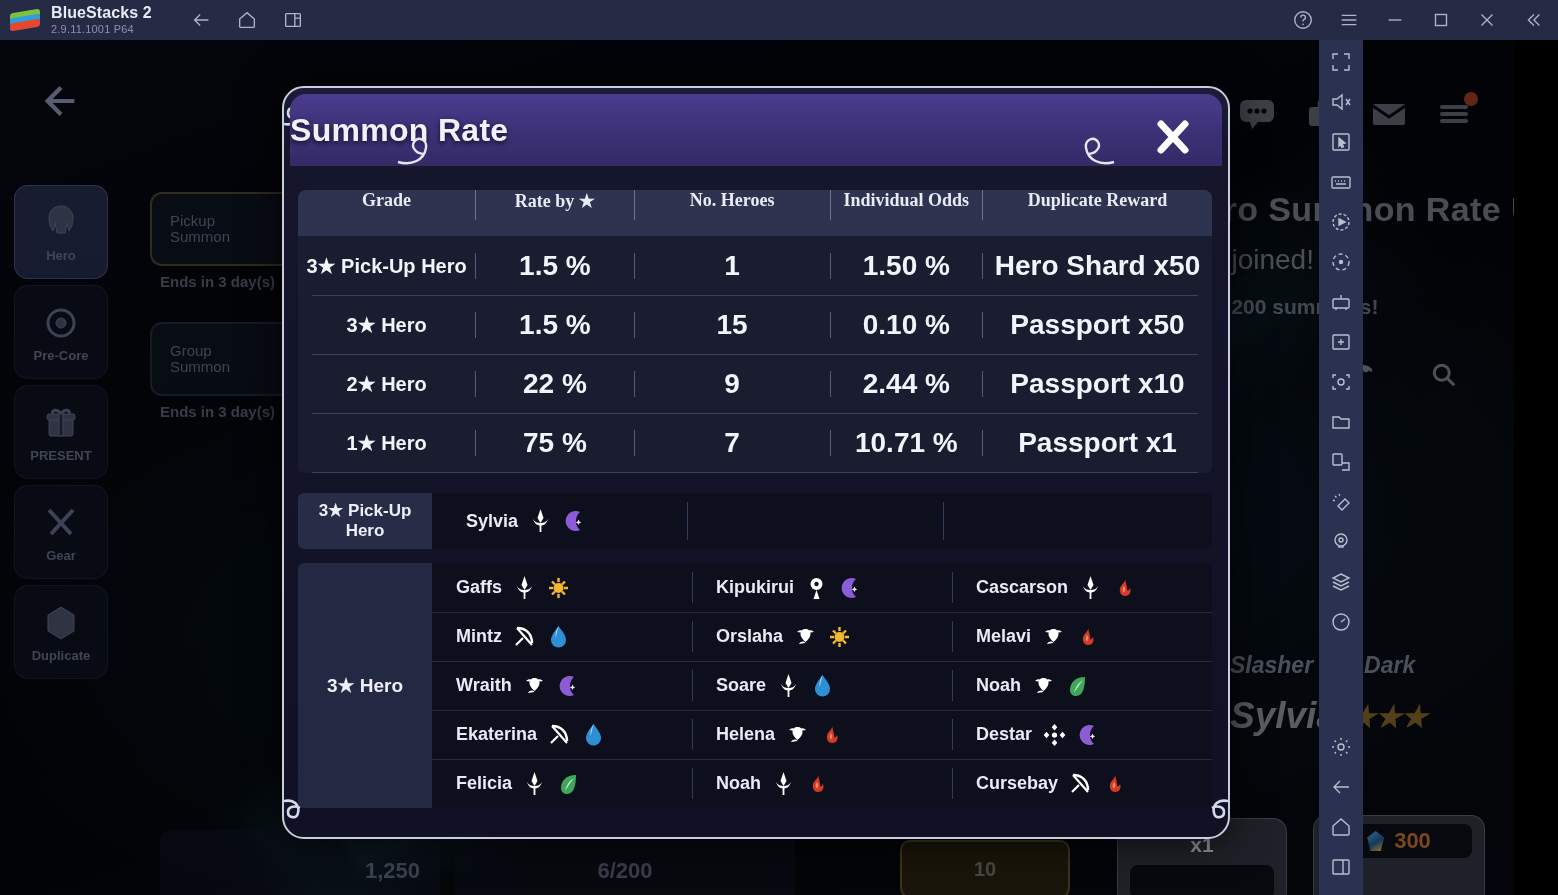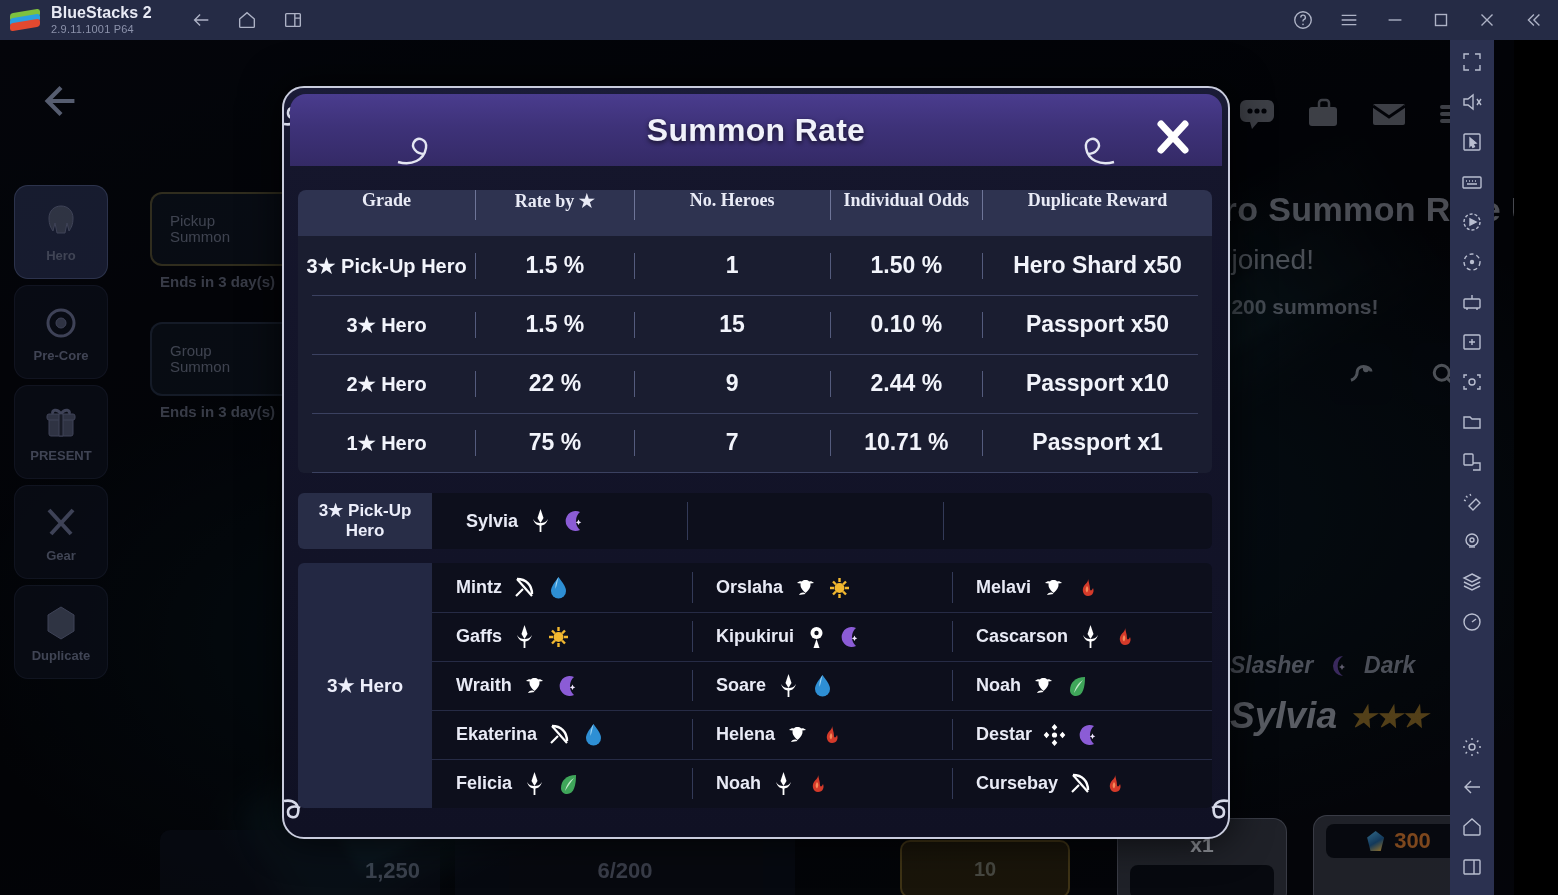--- a/index.html
+++ b/index.html
@@ -3,21 +3,21 @@
 <meta charset="utf-8">
 <title>Summon Rate</title>
 <style>
   * { box-sizing: border-box; margin: 0; padding: 0; }
   html, body {
     width: 1558px; height: 895px;
     background: #000;
     font-family: "Liberation Sans", sans-serif;
     overflow: hidden;
   }
-  #root { position: relative; width: 1494px; height: 895px; background: #05060c; }
+  #root { position: relative; width: 1363px; height: 895px; background: #05060c; }
 
   
   .bs-titlebar {
     position: absolute; top: 0; left: 0; width: 1558px; height: 40px;
     background: #252b45; display: flex; align-items: center; z-index: 50;
   }
   .bs-logo { width: 30px; height: 24px; margin-left: 10px; position: relative; }
   .bs-logo .s { position: absolute; left: 0; width: 30px; height: 8px; border-radius: 3px; transform: skewY(-9deg); }
   .bs-logo .s1 { top: 13px; background: #e2492f; }
   .bs-logo .s2 { top: 8px; background: #2b9fe0; }
@@ -134,21 +134,21 @@
   .modal {
     position: absolute; left: 282px; top: 86px; width: 948px; height: 753px; z-index: 20;
     border-radius: 22px;
     background: linear-gradient(180deg, #1b1c38 0%, #15162c 8%, #101124 100%);
     border: 2px solid #c9ccdd;
     box-shadow: 0 0 40px rgba(0,0,0,.75);
   }
   .modal-header {
     position: relative; height: 72px; margin: 6px 6px 0 6px; border-radius: 16px 16px 0 0;
     background: linear-gradient(180deg, #4a3c8e 0%, #3e3279 45%, #342a66 100%);
-    display: flex; align-items: center; justify-content: center;
+    display: flex; align-items: center; justify-content: flex-start;
   }
   .modal-title { color: #f0f1fa; font-size: 32px; font-weight: bold; text-shadow: 0 2px 5px rgba(0,0,0,.7); letter-spacing:.3px; }
   .flourish { position:absolute; width: 70px; height: 56px; top: 18px; }
   .flourish svg { width:70px; height:56px; stroke:#e4e6f2; fill:none; stroke-width:2.4; }
   .flourish.left { left: 104px; }
   .flourish.right { right: 104px; transform: scaleX(-1); }
   .corner-sw { position: absolute; width: 60px; height: 60px; }
   .corner-sw svg { width:60px; height:60px; stroke:#d6d9e8; fill:none; stroke-width:2.6; }
   .cs-tl { left:-6px; top:-4px; }
   .cs-bl { left:-6px; bottom:-4px; transform: scaleY(-1); }
@@ -161,21 +161,21 @@
   
   .rt { width: 914px; border-radius: 8px 8px 0 0; overflow: hidden; }
   .rt-head { display:flex; background: #2e3350; height: 46px; align-items:flex-start;font-family:Liberation Serif, serif; }
   .rt-head .cell { color:#e9ebf6; font-size:18px; font-weight:bold; text-align:center; }
   .rt-body { background: #1a1d30; border-radius: 0 0 6px 6px; }
   .rt-row { display:flex; height: 59px; align-items:center; position: relative; }
   .rt-row + .rt-row::before {
     content:''; position:absolute; left:14px; right:14px; top:0; height:1px; background:#3b4160;
   }
   .rt-body::after { content:''; display:block; height:1px; margin:0 14px; background:#3b4160; }
-  .rt-row .cell { color:#f2f4fb; font-size:23px; font-weight:bold; text-align:center; position: relative; }
+  .rt-row .cell { color:#f2f4fb; font-size:28px; font-weight:bold; text-align:center; position: relative; }
   .rt-row .cell.first { font-size: 20px; }
   .c1 { width: 178px; }
   .c2 { width: 158px; }
   .c3 { width: 196px; }
   .c4 { width: 152px; }
   .c5 { width: 230px; }
   .vsep { width: 1px; height: 26px; background: #545b7d; }
   .vsep.hd { height: 30px; background:#6e7598; }
 
   
@@ -610,20 +610,71 @@
           <div style="width:1px;height:38px;background:#333a58;"></div>
         </div>
       </div>
 
       <div class="hgrid-wrap">
         <div class="hgrid-left">3★ Hero</div>
         <div class="hgrid">
 
           <div class="hrow">
             <div class="hitem">
+              <span class="hname">Gaffs</span>
+              <span class="eicon">
+                  <svg viewBox="0 0 23 26">
+                    <path d="M11.5 1l3 9-3 5-3-5z" fill="#fff"></path>
+                    <path d="M4 11c2 3 4 4 7.5 4S17 14 19 11c-1.5 4.5-4 6.5-7.5 6.5S5.5 15.5 4 11z" fill="#fff"></path>
+                    <rect x="10.6" y="16" width="1.8" height="8" fill="#fff"></rect>
+                  </svg>
+                </span>
+              <span class="eicon">
+                  <svg viewBox="0 0 23 26">
+                    <circle cx="11.5" cy="13" r="5" fill="#f2b830"></circle>
+                    <path d="M11.5 3v4M11.5 19v4M2 13h4M17 13h4M5 6.5l3 3M15 16.5l3 3M18 6.5l-3 3M8 16.5l-3 3" stroke="#f2b830" stroke-width="2.4"></path>
+                  </svg>
+                </span>
+            </div>
+            <div class="hitem">
+              <span class="hname">Kipukirui</span>
+              <span class="eicon">
+                  <svg viewBox="0 0 23 26">
+                    <circle cx="11.5" cy="9" r="6" fill="#fff"></circle>
+                    <circle cx="11.5" cy="9" r="2.2" fill="#0d0f1c"></circle>
+                    <path d="M11.5 15l-3 9h6z" fill="#fff"></path>
+                  </svg>
+                </span>
+              <span class="eicon">
+                  <svg viewBox="0 0 23 26">
+                    <path d="M17 4a10 10 0 1 0 0 18 12 12 0 0 1 0-18z" fill="#8b5cd6"></path>
+                    <path d="M15.5 11.5l.9 1.9 1.9.9-1.9.9-.9 1.9-.9-1.9-1.9-.9 1.9-.9z" fill="#f0e6ff"></path>
+                  </svg>
+                </span>
+            </div>
+            <div class="hitem">
+              <span class="hname">Cascarson</span>
+              <span class="eicon">
+                  <svg viewBox="0 0 23 26">
+                    <path d="M11.5 1l3 9-3 5-3-5z" fill="#fff"></path>
+                    <path d="M4 11c2 3 4 4 7.5 4S17 14 19 11c-1.5 4.5-4 6.5-7.5 6.5S5.5 15.5 4 11z" fill="#fff"></path>
+                    <rect x="10.6" y="16" width="1.8" height="8" fill="#fff"></rect>
+                  </svg>
+                </span>
+              <span class="eicon">
+                  <svg viewBox="0 0 23 26">
+                    <path d="M12 2c1 5-2 6-4 9-2.5 3.5-1 10 4 10s6.5-4.5 5-8c-1 3-3 3-3 1 0-4-2-8-2-12z" fill="#d43a2a"></path>
+                    <path d="M11 11c-1.5 2-2 5 0 6.5 1.5-2 2-4.5 0-6.5z" fill="#f58a5a"></path>
+                  </svg>
+                </span>
+            </div>
+          </div>
+
+          <div class="hrow">
+            <div class="hitem">
               <span class="hname">Mintz</span>
               <span class="eicon">
                   <svg viewBox="0 0 23 26">
                     <path d="M4 4c9 0 15 6 15 15" fill="none" stroke="#fff" stroke-width="2.4"></path>
                     <path d="M4 4l15 17" stroke="#fff" stroke-width="2.2"></path>
                     <path d="M3 21l7-7" stroke="#fff" stroke-width="2.2"></path>
                   </svg>
                 </span>
               <span class="eicon">
                   <svg viewBox="0 0 23 26">
@@ -659,216 +710,165 @@
                   <svg viewBox="0 0 23 26">
                     <path d="M12 2c1 5-2 6-4 9-2.5 3.5-1 10 4 10s6.5-4.5 5-8c-1 3-3 3-3 1 0-4-2-8-2-12z" fill="#d43a2a"></path>
                     <path d="M11 11c-1.5 2-2 5 0 6.5 1.5-2 2-4.5 0-6.5z" fill="#f58a5a"></path>
                   </svg>
                 </span>
             </div>
           </div>
 
           <div class="hrow">
             <div class="hitem">
-              <span class="hname">Gaffs</span>
+              <span class="hname">Wraith</span>
+              <span class="eicon">
+                  <svg viewBox="0 0 23 26">
+                    <path d="M11.5 5c3 0 5 2 5 5 0 4-5 8-5 8S6.5 14 6.5 10c0-3 2-5 5-5z" fill="#fff"></path>
+                    <path d="M3 8c3-3 6-2 7 1M20 8c-3-3-6-2-7 1M5 20c2-3 5-3 6.5-1" fill="#fff"></path>
+                  </svg>
+                </span>
+              <span class="eicon">
+                  <svg viewBox="0 0 23 26">
+                    <path d="M17 4a10 10 0 1 0 0 18 12 12 0 0 1 0-18z" fill="#8b5cd6"></path>
+                    <path d="M15.5 11.5l.9 1.9 1.9.9-1.9.9-.9 1.9-.9-1.9-1.9-.9 1.9-.9z" fill="#f0e6ff"></path>
+                  </svg>
+                </span>
+            </div>
+            <div class="hitem">
+              <span class="hname">Soare</span>
               <span class="eicon">
                   <svg viewBox="0 0 23 26">
                     <path d="M11.5 1l3 9-3 5-3-5z" fill="#fff"></path>
                     <path d="M4 11c2 3 4 4 7.5 4S17 14 19 11c-1.5 4.5-4 6.5-7.5 6.5S5.5 15.5 4 11z" fill="#fff"></path>
                     <rect x="10.6" y="16" width="1.8" height="8" fill="#fff"></rect>
                   </svg>
                 </span>
               <span class="eicon">
                   <svg viewBox="0 0 23 26">
-                    <circle cx="11.5" cy="13" r="5" fill="#f2b830"></circle>
-                    <path d="M11.5 3v4M11.5 19v4M2 13h4M17 13h4M5 6.5l3 3M15 16.5l3 3M18 6.5l-3 3M8 16.5l-3 3" stroke="#f2b830" stroke-width="2.4"></path>
-                  </svg>
-                </span>
-            </div>
-            <div class="hitem">
-              <span class="hname">Kipukirui</span>
-              <span class="eicon">
-                  <svg viewBox="0 0 23 26">
-                    <circle cx="11.5" cy="9" r="6" fill="#fff"></circle>
-                    <circle cx="11.5" cy="9" r="2.2" fill="#0d0f1c"></circle>
-                    <path d="M11.5 15l-3 9h6z" fill="#fff"></path>
+                    <path d="M11.5 2C7 8 4 12 4 16a7.5 7.5 0 0 0 15 0c0-4-3-8-7.5-14z" fill="#2e8fd4"></path>
+                    <path d="M11.5 2C9 6 8 10 8.5 14c1.5-4 2-8 3-12z" fill="#9fd4f2"></path>
+                  </svg>
+                </span>
+            </div>
+            <div class="hitem">
+              <span class="hname">Noah</span>
+              <span class="eicon">
+                  <svg viewBox="0 0 23 26">
+                    <path d="M11.5 5c3 0 5 2 5 5 0 4-5 8-5 8S6.5 14 6.5 10c0-3 2-5 5-5z" fill="#fff"></path>
+                    <path d="M3 8c3-3 6-2 7 1M20 8c-3-3-6-2-7 1M5 20c2-3 5-3 6.5-1" fill="#fff"></path>
+                  </svg>
+                </span>
+              <span class="eicon">
+                  <svg viewBox="0 0 23 26">
+                    <path d="M19 4C9 4 4 10 4 17c0 4 3 6 6 6 7 0 9-9 9-19z" fill="#3fa65a"></path>
+                    <path d="M17 7c-5 3-8 8-9 13 3-5 6-9 9-13z" fill="#bfe8c8"></path>
+                  </svg>
+                </span>
+            </div>
+          </div>
+
+          <div class="hrow">
+            <div class="hitem">
+              <span class="hname">Ekaterina</span>
+              <span class="eicon">
+                  <svg viewBox="0 0 23 26">
+                    <path d="M4 4c9 0 15 6 15 15" fill="none" stroke="#fff" stroke-width="2.4"></path>
+                    <path d="M4 4l15 17" stroke="#fff" stroke-width="2.2"></path>
+                    <path d="M3 21l7-7" stroke="#fff" stroke-width="2.2"></path>
+                  </svg>
+                </span>
+              <span class="eicon">
+                  <svg viewBox="0 0 23 26">
+                    <path d="M11.5 2C7 8 4 12 4 16a7.5 7.5 0 0 0 15 0c0-4-3-8-7.5-14z" fill="#2e8fd4"></path>
+                    <path d="M11.5 2C9 6 8 10 8.5 14c1.5-4 2-8 3-12z" fill="#9fd4f2"></path>
+                  </svg>
+                </span>
+            </div>
+            <div class="hitem">
+              <span class="hname">Helena</span>
+              <span class="eicon">
+                  <svg viewBox="0 0 23 26">
+                    <path d="M11.5 5c3 0 5 2 5 5 0 4-5 8-5 8S6.5 14 6.5 10c0-3 2-5 5-5z" fill="#fff"></path>
+                    <path d="M3 8c3-3 6-2 7 1M20 8c-3-3-6-2-7 1M5 20c2-3 5-3 6.5-1" fill="#fff"></path>
+                  </svg>
+                </span>
+              <span class="eicon">
+                  <svg viewBox="0 0 23 26">
+                    <path d="M12 2c1 5-2 6-4 9-2.5 3.5-1 10 4 10s6.5-4.5 5-8c-1 3-3 3-3 1 0-4-2-8-2-12z" fill="#d43a2a"></path>
+                    <path d="M11 11c-1.5 2-2 5 0 6.5 1.5-2 2-4.5 0-6.5z" fill="#f58a5a"></path>
+                  </svg>
+                </span>
+            </div>
+            <div class="hitem">
+              <span class="hname">Destar</span>
+              <span class="eicon">
+                  <svg viewBox="0 0 23 26">
+                    <path d="M11.5 2l2.8 3.2-2.8 3.2-2.8-3.2zM11.5 17.6l2.8 3.2-2.8 3.2-2.8-3.2zM3.5 9.8l2.8 3.2-2.8 3.2L.7 13zM19.5 9.8l2.8 3.2-2.8 3.2-2.8-3.2z" fill="#fff"></path>
+                    <circle cx="11.5" cy="13" r="2.6" fill="#fff"></circle>
                   </svg>
                 </span>
               <span class="eicon">
                   <svg viewBox="0 0 23 26">
                     <path d="M17 4a10 10 0 1 0 0 18 12 12 0 0 1 0-18z" fill="#8b5cd6"></path>
                     <path d="M15.5 11.5l.9 1.9 1.9.9-1.9.9-.9 1.9-.9-1.9-1.9-.9 1.9-.9z" fill="#f0e6ff"></path>
                   </svg>
                 </span>
             </div>
-            <div class="hitem">
-              <span class="hname">Cascarson</span>
+          </div>
+
+          <div class="hrow">
+            <div class="hitem">
+              <span class="hname">Felicia</span>
               <span class="eicon">
                   <svg viewBox="0 0 23 26">
                     <path d="M11.5 1l3 9-3 5-3-5z" fill="#fff"></path>
                     <path d="M4 11c2 3 4 4 7.5 4S17 14 19 11c-1.5 4.5-4 6.5-7.5 6.5S5.5 15.5 4 11z" fill="#fff"></path>
                     <rect x="10.6" y="16" width="1.8" height="8" fill="#fff"></rect>
                   </svg>
                 </span>
               <span class="eicon">
                   <svg viewBox="0 0 23 26">
-                    <path d="M12 2c1 5-2 6-4 9-2.5 3.5-1 10 4 10s6.5-4.5 5-8c-1 3-3 3-3 1 0-4-2-8-2-12z" fill="#d43a2a"></path>
-                    <path d="M11 11c-1.5 2-2 5 0 6.5 1.5-2 2-4.5 0-6.5z" fill="#f58a5a"></path>
-                  </svg>
-                </span>
-            </div>
-          </div>
-
-          <div class="hrow">
-            <div class="hitem">
-              <span class="hname">Wraith</span>
-              <span class="eicon">
-                  <svg viewBox="0 0 23 26">
-                    <path d="M11.5 5c3 0 5 2 5 5 0 4-5 8-5 8S6.5 14 6.5 10c0-3 2-5 5-5z" fill="#fff"></path>
-                    <path d="M3 8c3-3 6-2 7 1M20 8c-3-3-6-2-7 1M5 20c2-3 5-3 6.5-1" fill="#fff"></path>
-                  </svg>
-                </span>
-              <span class="eicon">
-                  <svg viewBox="0 0 23 26">
-                    <path d="M17 4a10 10 0 1 0 0 18 12 12 0 0 1 0-18z" fill="#8b5cd6"></path>
-                    <path d="M15.5 11.5l.9 1.9 1.9.9-1.9.9-.9 1.9-.9-1.9-1.9-.9 1.9-.9z" fill="#f0e6ff"></path>
-                  </svg>
-                </span>
-            </div>
-            <div class="hitem">
-              <span class="hname">Soare</span>
+                    <path d="M19 4C9 4 4 10 4 17c0 4 3 6 6 6 7 0 9-9 9-19z" fill="#3fa65a"></path>
+                    <path d="M17 7c-5 3-8 8-9 13 3-5 6-9 9-13z" fill="#bfe8c8"></path>
+                  </svg>
+                </span>
+            </div>
+            <div class="hitem">
+              <span class="hname">Noah</span>
               <span class="eicon">
                   <svg viewBox="0 0 23 26">
                     <path d="M11.5 1l3 9-3 5-3-5z" fill="#fff"></path>
                     <path d="M4 11c2 3 4 4 7.5 4S17 14 19 11c-1.5 4.5-4 6.5-7.5 6.5S5.5 15.5 4 11z" fill="#fff"></path>
                     <rect x="10.6" y="16" width="1.8" height="8" fill="#fff"></rect>
                   </svg>
                 </span>
               <span class="eicon">
                   <svg viewBox="0 0 23 26">
-                    <path d="M11.5 2C7 8 4 12 4 16a7.5 7.5 0 0 0 15 0c0-4-3-8-7.5-14z" fill="#2e8fd4"></path>
-                    <path d="M11.5 2C9 6 8 10 8.5 14c1.5-4 2-8 3-12z" fill="#9fd4f2"></path>
-                  </svg>
-                </span>
-            </div>
-            <div class="hitem">
-              <span class="hname">Noah</span>
-              <span class="eicon">
-                  <svg viewBox="0 0 23 26">
-                    <path d="M11.5 5c3 0 5 2 5 5 0 4-5 8-5 8S6.5 14 6.5 10c0-3 2-5 5-5z" fill="#fff"></path>
-                    <path d="M3 8c3-3 6-2 7 1M20 8c-3-3-6-2-7 1M5 20c2-3 5-3 6.5-1" fill="#fff"></path>
-                  </svg>
-                </span>
-              <span class="eicon">
-                  <svg viewBox="0 0 23 26">
-                    <path d="M19 4C9 4 4 10 4 17c0 4 3 6 6 6 7 0 9-9 9-19z" fill="#3fa65a"></path>
-                    <path d="M17 7c-5 3-8 8-9 13 3-5 6-9 9-13z" fill="#bfe8c8"></path>
-                  </svg>
-                </span>
-            </div>
-          </div>
-
-          <div class="hrow">
-            <div class="hitem">
-              <span class="hname">Ekaterina</span>
+                    <path d="M12 2c1 5-2 6-4 9-2.5 3.5-1 10 4 10s6.5-4.5 5-8c-1 3-3 3-3 1 0-4-2-8-2-12z" fill="#d43a2a"></path>
+                    <path d="M11 11c-1.5 2-2 5 0 6.5 1.5-2 2-4.5 0-6.5z" fill="#f58a5a"></path>
+                  </svg>
+                </span>
+            </div>
+            <div class="hitem">
+              <span class="hname">Cursebay</span>
               <span class="eicon">
                   <svg viewBox="0 0 23 26">
                     <path d="M4 4c9 0 15 6 15 15" fill="none" stroke="#fff" stroke-width="2.4"></path>
                     <path d="M4 4l15 17" stroke="#fff" stroke-width="2.2"></path>
                     <path d="M3 21l7-7" stroke="#fff" stroke-width="2.2"></path>
                   </svg>
                 </span>
               <span class="eicon">
                   <svg viewBox="0 0 23 26">
-                    <path d="M11.5 2C7 8 4 12 4 16a7.5 7.5 0 0 0 15 0c0-4-3-8-7.5-14z" fill="#2e8fd4"></path>
-                    <path d="M11.5 2C9 6 8 10 8.5 14c1.5-4 2-8 3-12z" fill="#9fd4f2"></path>
-                  </svg>
-                </span>
-            </div>
-            <div class="hitem">
-              <span class="hname">Helena</span>
-              <span class="eicon">
-                  <svg viewBox="0 0 23 26">
-                    <path d="M11.5 5c3 0 5 2 5 5 0 4-5 8-5 8S6.5 14 6.5 10c0-3 2-5 5-5z" fill="#fff"></path>
-                    <path d="M3 8c3-3 6-2 7 1M20 8c-3-3-6-2-7 1M5 20c2-3 5-3 6.5-1" fill="#fff"></path>
-                  </svg>
-                </span>
-              <span class="eicon">
-                  <svg viewBox="0 0 23 26">
                     <path d="M12 2c1 5-2 6-4 9-2.5 3.5-1 10 4 10s6.5-4.5 5-8c-1 3-3 3-3 1 0-4-2-8-2-12z" fill="#d43a2a"></path>
                     <path d="M11 11c-1.5 2-2 5 0 6.5 1.5-2 2-4.5 0-6.5z" fill="#f58a5a"></path>
                   </svg>
                 </span>
             </div>
-            <div class="hitem">
-              <span class="hname">Destar</span>
-              <span class="eicon">
-                  <svg viewBox="0 0 23 26">
-                    <path d="M11.5 2l2.8 3.2-2.8 3.2-2.8-3.2zM11.5 17.6l2.8 3.2-2.8 3.2-2.8-3.2zM3.5 9.8l2.8 3.2-2.8 3.2L.7 13zM19.5 9.8l2.8 3.2-2.8 3.2-2.8-3.2z" fill="#fff"></path>
-                    <circle cx="11.5" cy="13" r="2.6" fill="#fff"></circle>
-                  </svg>
-                </span>
-              <span class="eicon">
-                  <svg viewBox="0 0 23 26">
-                    <path d="M17 4a10 10 0 1 0 0 18 12 12 0 0 1 0-18z" fill="#8b5cd6"></path>
-                    <path d="M15.5 11.5l.9 1.9 1.9.9-1.9.9-.9 1.9-.9-1.9-1.9-.9 1.9-.9z" fill="#f0e6ff"></path>
-                  </svg>
-                </span>
-            </div>
-          </div>
-
-          <div class="hrow">
-            <div class="hitem">
-              <span class="hname">Felicia</span>
-              <span class="eicon">
-                  <svg viewBox="0 0 23 26">
-                    <path d="M11.5 1l3 9-3 5-3-5z" fill="#fff"></path>
-                    <path d="M4 11c2 3 4 4 7.5 4S17 14 19 11c-1.5 4.5-4 6.5-7.5 6.5S5.5 15.5 4 11z" fill="#fff"></path>
-                    <rect x="10.6" y="16" width="1.8" height="8" fill="#fff"></rect>
-                  </svg>
-                </span>
-              <span class="eicon">
-                  <svg viewBox="0 0 23 26">
-                    <path d="M19 4C9 4 4 10 4 17c0 4 3 6 6 6 7 0 9-9 9-19z" fill="#3fa65a"></path>
-                    <path d="M17 7c-5 3-8 8-9 13 3-5 6-9 9-13z" fill="#bfe8c8"></path>
-                  </svg>
-                </span>
-            </div>
-            <div class="hitem">
-              <span class="hname">Noah</span>
-              <span class="eicon">
-                  <svg viewBox="0 0 23 26">
-                    <path d="M11.5 1l3 9-3 5-3-5z" fill="#fff"></path>
-                    <path d="M4 11c2 3 4 4 7.5 4S17 14 19 11c-1.5 4.5-4 6.5-7.5 6.5S5.5 15.5 4 11z" fill="#fff"></path>
-                    <rect x="10.6" y="16" width="1.8" height="8" fill="#fff"></rect>
-                  </svg>
-                </span>
-              <span class="eicon">
-                  <svg viewBox="0 0 23 26">
-                    <path d="M12 2c1 5-2 6-4 9-2.5 3.5-1 10 4 10s6.5-4.5 5-8c-1 3-3 3-3 1 0-4-2-8-2-12z" fill="#d43a2a"></path>
-                    <path d="M11 11c-1.5 2-2 5 0 6.5 1.5-2 2-4.5 0-6.5z" fill="#f58a5a"></path>
-                  </svg>
-                </span>
-            </div>
-            <div class="hitem">
-              <span class="hname">Cursebay</span>
-              <span class="eicon">
-                  <svg viewBox="0 0 23 26">
-                    <path d="M4 4c9 0 15 6 15 15" fill="none" stroke="#fff" stroke-width="2.4"></path>
-                    <path d="M4 4l15 17" stroke="#fff" stroke-width="2.2"></path>
-                    <path d="M3 21l7-7" stroke="#fff" stroke-width="2.2"></path>
-                  </svg>
-                </span>
-              <span class="eicon">
-                  <svg viewBox="0 0 23 26">
-                    <path d="M12 2c1 5-2 6-4 9-2.5 3.5-1 10 4 10s6.5-4.5 5-8c-1 3-3 3-3 1 0-4-2-8-2-12z" fill="#d43a2a"></path>
-                    <path d="M11 11c-1.5 2-2 5 0 6.5 1.5-2 2-4.5 0-6.5z" fill="#f58a5a"></path>
-                  </svg>
-                </span>
-            </div>
           </div>
 
         </div>
       </div>
 
     </div>
   </div>
 
 </div>
 

